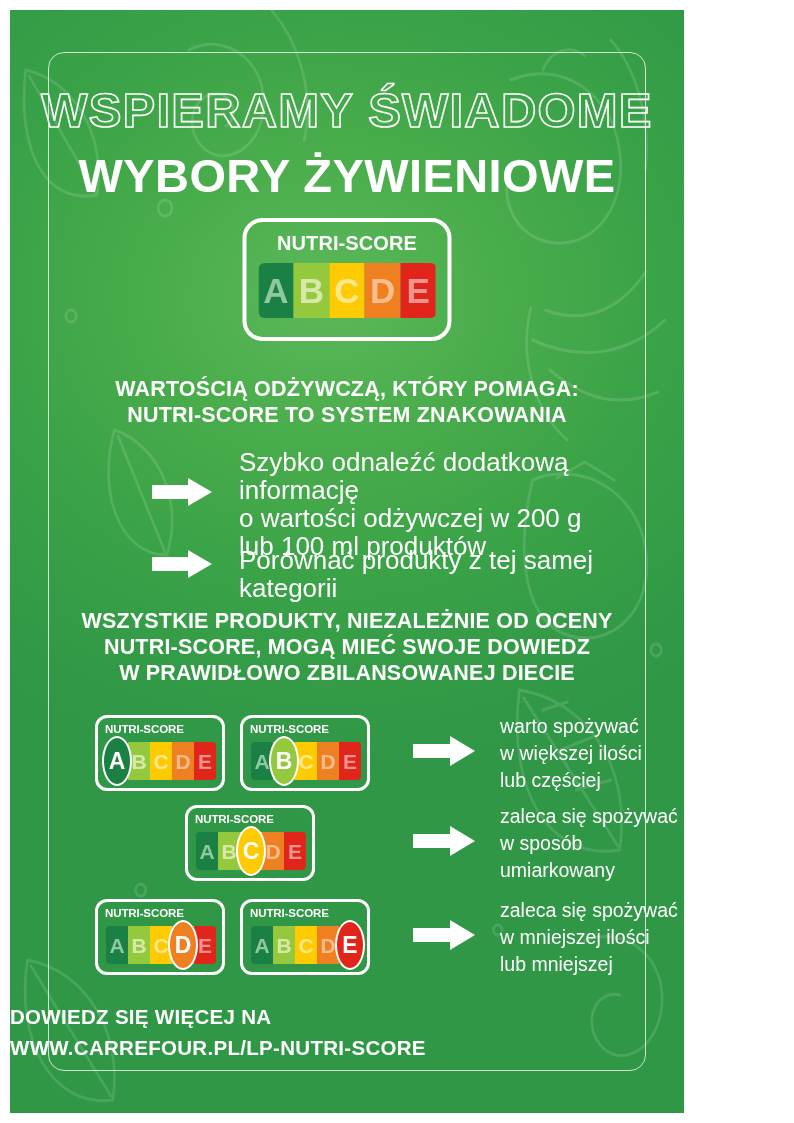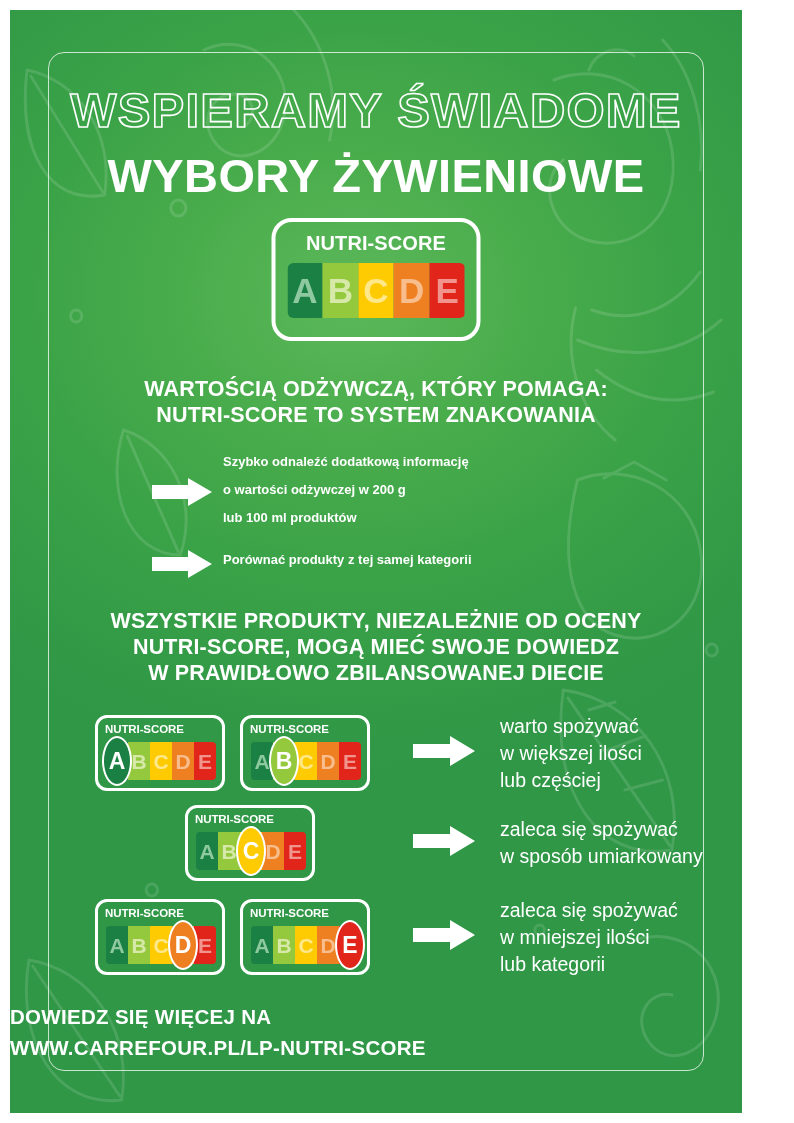--- a/index.html
+++ b/index.html
@@ -13,21 +13,21 @@
     overflow: hidden;
     font-family: "Liberation Sans", sans-serif;
     -webkit-font-smoothing: antialiased;
   }
 
   
   .poster {
     position: absolute;
     left: 10px;
     top: 10px;
-    width: 732px;
+    width: 674px;
     height: 1103px;
     background:
       radial-gradient(ellipse 560px 470px at 47% 26%, #5cb85a 0%, #4aad4c 30%, #3aa247 60%, #2f9746 100%),
       #2f9746;
     overflow: hidden;
   }
 
   
   .bg-art {
     position: absolute;
@@ -134,25 +134,24 @@
   #sec-head-2 { top: 598px; font-size: 21.5px; line-height: 26px; }
 
   
   .bullet {
     position: absolute;
     display: flex;
     align-items: flex-start;
   }
   .bullet .arrow { margin-top: 6px; }
   .bullet .btext {
-    margin-left: 11px;
-    color: #ffffff;
-    font-size: 13px;
+    margin-left: 27px;
+    color: #ffffff;
+    font-size: 26px;
     line-height: 28px;
-    font-weight: bold;
   }
   #bullet-0 { left: 142px; top: 438px; }
   #bullet-0 .arrow { margin-top: 30px; }
   #bullet-1 { left: 142px; top: 536px; }
   #bullet-1 .arrow { margin-top: 4px; }
 
   .arrow {
     width: 60px; height: 28px;
     display: block;
     flex: none;
@@ -445,21 +444,21 @@
           </div>
         </div>
       <span class="rec-arrow">
         <svg width="62" height="30" viewBox="0 0 62 30" xmlns="http://www.w3.org/2000/svg">
           <path d="M0 8 H37 V0 L62 15 L37 30 V22 H0 Z" fill="#ffffff"></path>
         </svg>
       </span>
       <div class="rec-text">
           <div>zaleca się spożywać</div>
           <div>w mniejszej ilości</div>
-          <div>lub kategorii</div>
+          <div>lub mniejszej</div>
         </div>
     </div>
 
     <div class="footer" id="footer-1">DOWIEDZ SIĘ WIĘCEJ NA</div>
     <div class="footer" id="footer-2">WWW.CARREFOUR.PL/LP-NUTRI-SCORE</div>
 
   </div>
 </div>
 
 </body></html>

